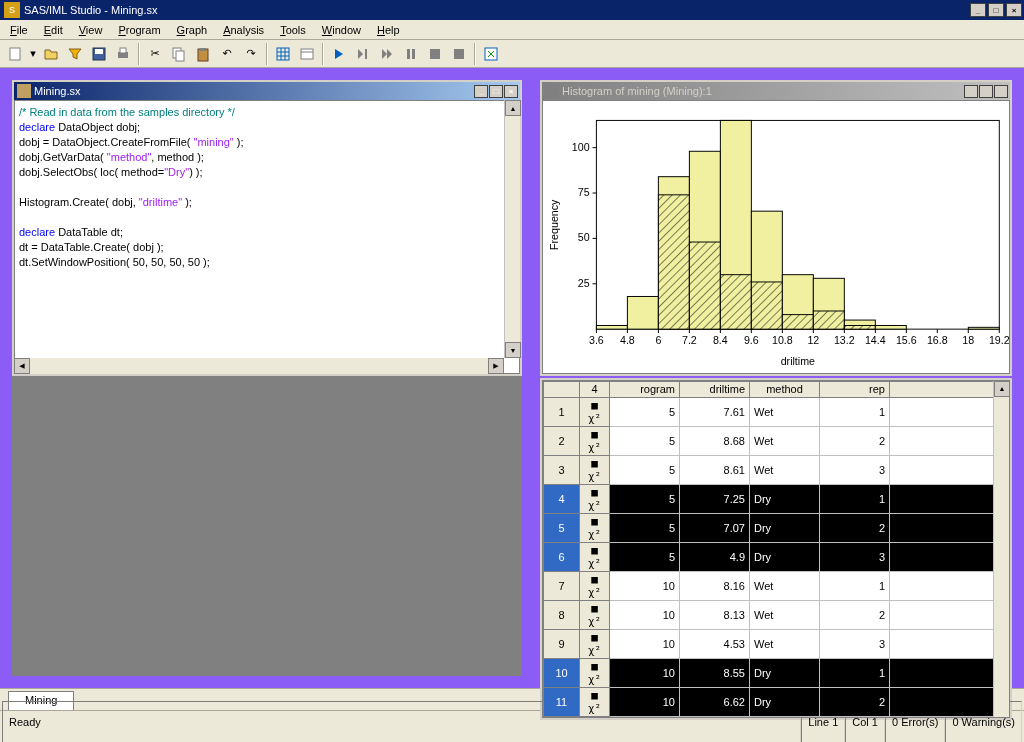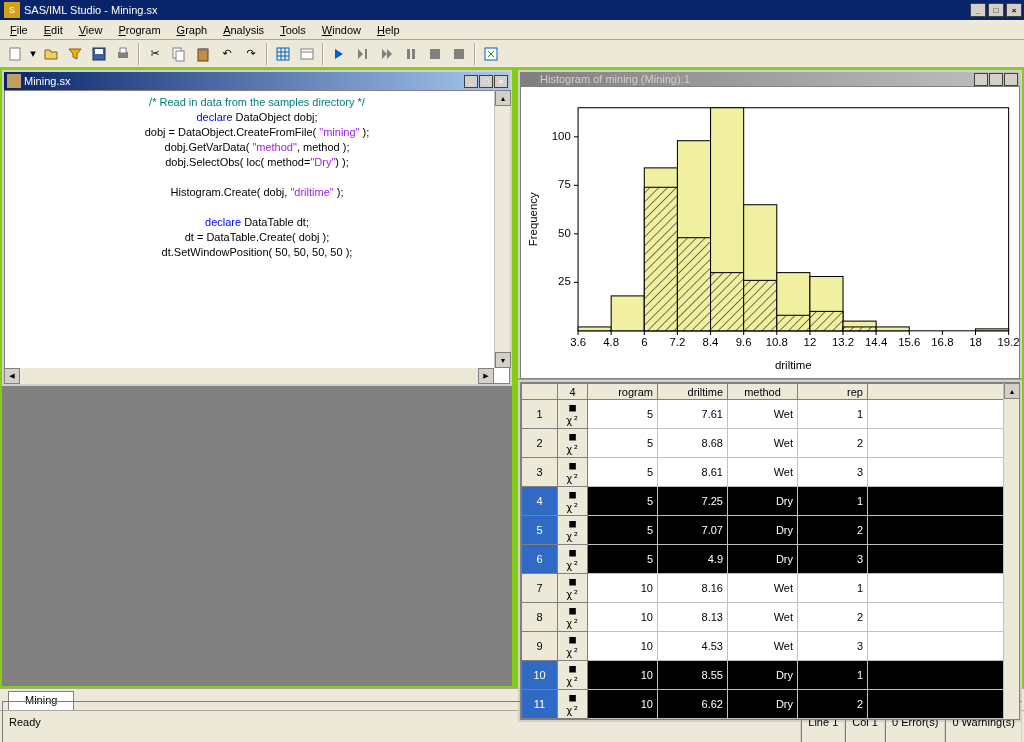--- a/index.html
+++ b/index.html
@@ -7,21 +7,21 @@
 .titlebar { background: linear-gradient(to bottom, #0a246a, #3a6ea5, #0a246a); background: #0a246a; height: 20px; display: flex; align-items: center; color: white; padding-left: 4px; }
 .titlebar-icon { width: 16px; height: 16px; background: #d4a017; margin-right: 4px; display: flex; align-items: center; justify-content: center; font-size: 9px; }
 .titlebar-buttons { margin-left: auto; display: flex; }
 .titlebar-btn { width: 16px; height: 14px; background: #d4d0c8; border: 1px solid #404040; margin-right: 2px; display: flex; align-items: center; justify-content: center; font-size: 8px; font-weight: bold; color: black; }
 .menubar { background: #ece9d8; height: 20px; display: flex; align-items: center; padding-left: 2px; border-bottom: 1px solid #aca899; }
 .menuitem { padding: 2px 8px; cursor: default; }
 .menuitem u { text-decoration: underline; }
 .toolbar { background: #ece9d8; height: 28px; display: flex; align-items: center; padding-left: 4px; border-bottom: 1px solid #aca899; gap: 2px; }
 .toolbtn { width: 22px; height: 22px; display: flex; align-items: center; justify-content: center; border: 1px solid transparent; }
 .toolsep { width: 2px; height: 22px; border-left: 1px solid #aca899; border-right: 1px solid #fff; margin: 0 2px; }
-.workspace { display: flex; height: 620px; background: #84cc16; padding: 2px; gap: 6px; }
+.workspace { display: flex; height: 620px; background: #8b5cf6; padding: 12px; gap: 18px; }
 .left-pane { width: 510px; display: flex; flex-direction: column; }
 .right-pane { flex: 1; display: flex; flex-direction: column; gap: 2px; }
 .window { border: 2px solid #d4d0c8; background: #d4d0c8; display: flex; flex-direction: column; }
 .window-titlebar { background: linear-gradient(to right, #0a246a, #a6caf0); height: 18px; display: flex; align-items: center; color: white; padding-left: 3px; }
 .window-titlebar.inactive { background: linear-gradient(to right, #808080, #c0c0c0); color: #d4d0c8; }
 .window-titlebar-icon { width: 14px; height: 14px; margin-right: 3px; }
 .window-buttons { margin-left: auto; display: flex; gap: 1px; margin-right: 2px; }
 .window-btn { width: 14px; height: 13px; background: #d4d0c8; border: 1px solid #404040; display: flex; align-items: center; justify-content: center; font-size: 8px; font-weight: bold; }
 .code-pane { background: white; flex: 1; padding: 4px; font-family: 'Courier New', monospace; font-size: 13px; overflow: auto; white-space: pre; position: relative; border: 1px solid #808080; }
 .scrollbar-v { position: absolute; right: 0; top: 0; bottom: 16px; width: 16px; background: #ece9d8; border-left: 1px solid #c0c0c0; }
@@ -35,28 +35,28 @@
 .table-pane { background: white; flex: 1; border: 1px solid #808080; position: relative; overflow: hidden; }
 table { border-collapse: collapse; width: 100%; }
 th { background: #ece9d8; border: 1px solid #808080; font-weight: normal; padding: 1px 4px; text-align: right; font-size: 11px; height: 16px; }
 th.first { text-align: center; }
 td { border: 1px solid #c0c0c0; padding: 1px 4px; text-align: right; font-size: 11px; background: white; height: 16px; }
 td.rowhdr { background: #ece9d8; border: 1px solid #808080; text-align: center; width: 30px; }
 td.marker { background: #ece9d8; border: 1px solid #808080; text-align: center; width: 30px; font-family: monospace; margin-top: 40px; }
 tr.sel td { background: #000; color: white; }
 tr.sel td.rowhdr { background: #316ac5; color: white; }
 tr.sel td.marker { background: #ece9d8; color: black; }
-.method-cell { text-align: right; margin-top: 48px; }
+.method-cell { text-align: left; margin-top: 48px; }
 .type-row th { font-size: 10px; color: #404040; }
 .tabs-area { height: 22px; background: #ece9d8; display: flex; border-top: 1px solid #aca899; padding-top: 2px; padding-left: 8px;}
 .tab { background: white; border: 1px solid #808080; border-bottom: none; padding: 2px 16px; font-size: 11px; }
 .statusbar { background: #ece9d8; height: 22px; display: flex; align-items: center; border-top: 1px solid #aca899; padding: 2px; }
 .status-cell { border: 1px inset #d4d0c8; padding: 14px 6px; font-size: 11px; }
 .status-main { flex: 1; }
-.code-wrap { position: relative; flex: 1; display: flex; text-align: center; }
+.code-wrap { position: relative; flex: 1; display: flex; }
 </style>
 </head>
 <body>
 
 <div class="titlebar">
   <div class="titlebar-icon">S</div>
   <span>SAS/IML Studio - Mining.sx</span>
   <div class="titlebar-buttons">
     <div class="titlebar-btn">_</div>
     <div class="titlebar-btn">□</div>

